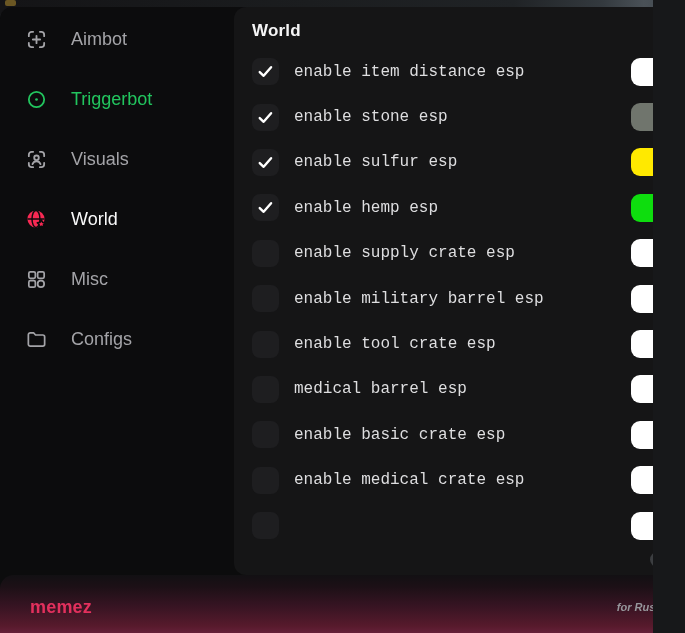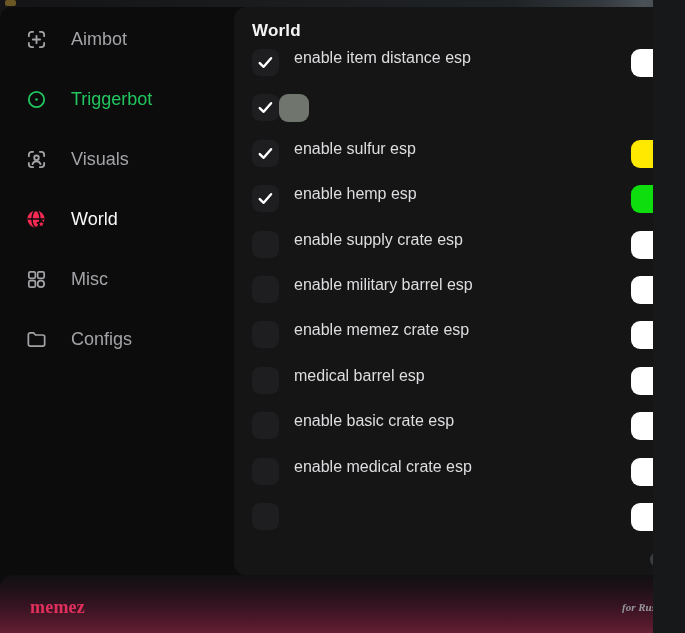--- a/index.html
+++ b/index.html
@@ -32,42 +32,42 @@
   .side-item.active { color:#fafafa; }
 
   
   .panel {
     position:absolute; left:234px; top:0; width:438px; height:568px;
     background:#151516; border-radius:12px; box-sizing:border-box;
     padding:14px 0 0 18px; overflow:hidden;
   }
   .panel-title { font-size:17px; font-weight:600; color:#f5f5f6; letter-spacing:.2px; }
   .rows { margin-top:8px; }
-  .option-row { height:45.4px; display:flex; align-items:flex-start; padding-right:11px; }
+  .option-row { height:45.4px; display:flex; align-items:center; padding-right:11px;font-family:Liberation Mono, monospace; }
   .checkbox {
     width:27px; height:27px; border-radius:8px; background:#1e1e20;
     flex:none; display:flex; align-items:center; justify-content:center; cursor:pointer;
   }
   .checkbox svg { display:none; }
   .checkbox.checked svg { display:block; }
   .option-label { margin-left:15px; font-size:16px; color:#dedee0; flex:1; }
   .swatch { width:30px; height:28px; border-radius:9px; flex:none; cursor:pointer; }
 
   .scroll-thumb {
     position:absolute; left:650px; top:545px; width:35px; height:15px;
     background:#3c3e41; border-radius:8px 3px 3px 8px;
   }
 
   
   .footer {
     position:absolute; left:0; top:568px; width:685px; height:58px;
     box-sizing:border-box; padding:6px 26px 0 30px;
     border-radius:14px 14px 0 0;
     background:linear-gradient(180deg,#121013 0%,#1c1016 20%,#381423 55%,#571a2c 88%,#652039 100%);
-    display:flex; align-items:center; justify-content:space-between;font-family:Liberation Serif, serif;
+    display:flex; align-items:center; justify-content:space-between;
   }
   .brand { font-size:18px; font-weight:700; letter-spacing:.2px; }
   .tagline { font-size:11px; font-weight:700; font-style:italic; color:#96969b; }
 </style>
 </head>
 <body>
 
 <div id="stage">
   <div class="game-strip">
     <div class="game-speck"></div>
@@ -154,20 +154,21 @@
     </div>
     <div class="option-label">enable item distance esp</div>
     <div class="swatch" style="background: rgb(255, 255, 255);"></div>
   </div>
           <div class="option-row">
     <div class="checkbox checked">
       <svg width="15" height="13" viewBox="0 0 16 14" fill="none" stroke="#ffffff" stroke-width="2.6" stroke-linecap="round" stroke-linejoin="round">
                 <path d="M1.8 7.6 L6 11.6 L14 2.4"></path>
               </svg>
     </div>
+    <div class="option-label">enable stone esp</div>
     <div class="swatch" style="background: rgb(112, 117, 109);"></div>
   </div>
           <div class="option-row">
     <div class="checkbox checked">
       <svg width="15" height="13" viewBox="0 0 16 14" fill="none" stroke="#ffffff" stroke-width="2.6" stroke-linecap="round" stroke-linejoin="round">
                 <path d="M1.8 7.6 L6 11.6 L14 2.4"></path>
               </svg>
     </div>
     <div class="option-label">enable sulfur esp</div>
     <div class="swatch" style="background: rgb(255, 233, 0);"></div>
@@ -192,21 +193,21 @@
     <div class="checkbox">
       
     </div>
     <div class="option-label">enable military barrel esp</div>
     <div class="swatch" style="background: rgb(255, 255, 255);"></div>
   </div>
           <div class="option-row">
     <div class="checkbox">
       
     </div>
-    <div class="option-label">enable memez crate esp</div>
+    <div class="option-label">enable tool crate esp</div>
     <div class="swatch" style="background: rgb(255, 255, 255);"></div>
   </div>
           <div class="option-row">
     <div class="checkbox">
       
     </div>
     <div class="option-label">medical barrel esp</div>
     <div class="swatch" style="background: rgb(255, 255, 255);"></div>
   </div>
           <div class="option-row">

